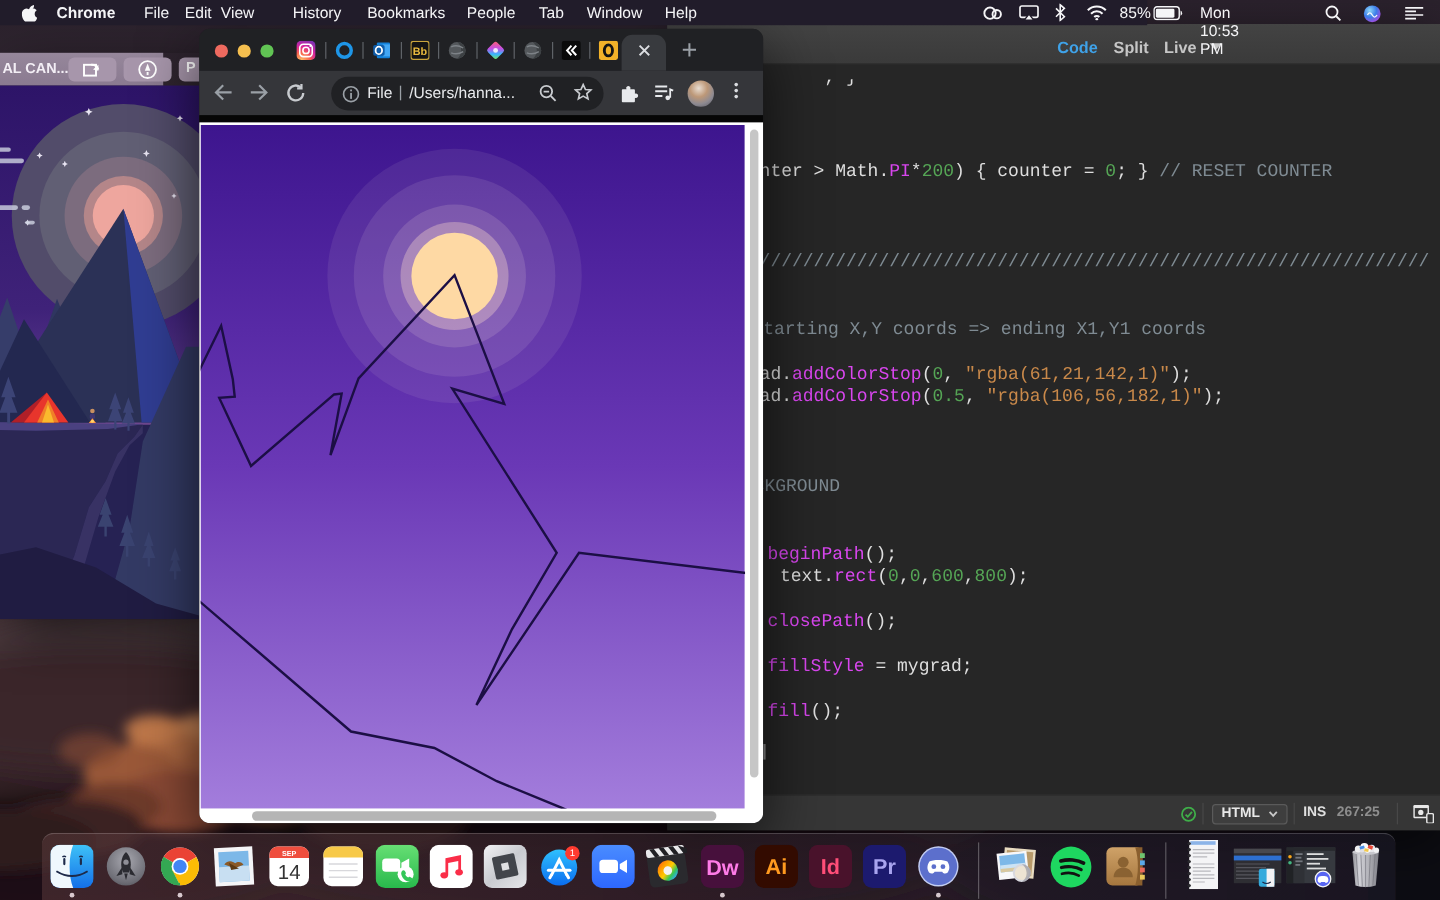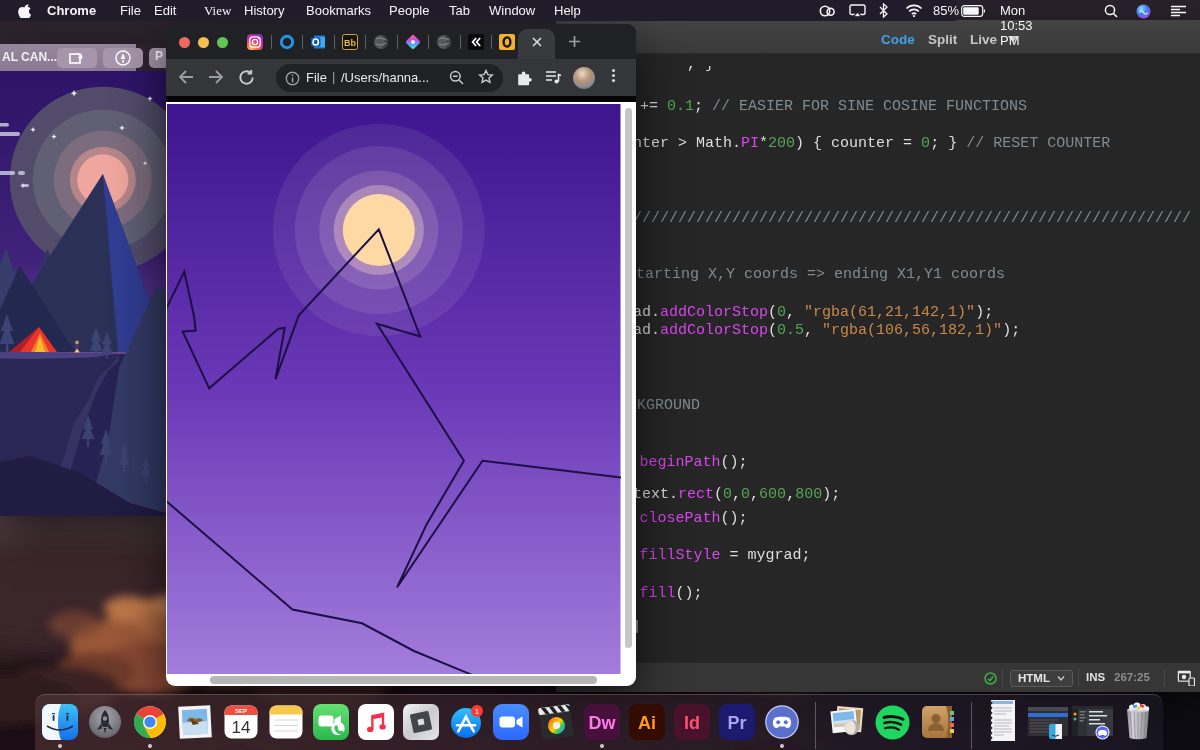--- a/index.html
+++ b/index.html
@@ -160,29 +160,28 @@
   <div class="abs" style="left:0;top:0;width:644px;height:33px;background:linear-gradient(#434343,#3a3a3a);border-bottom:1px solid #2b2b2b;">
     <div class="abs" style="left:325px;top:12px;font-size:13.5px;font-weight:700;color:#3fa2e8;">Code</div>
     <div class="abs" style="left:372px;top:12px;font-size:13.5px;font-weight:700;color:#c6c6c6;">Split</div>
     <div class="abs" style="left:414px;top:12px;font-size:13.5px;font-weight:700;color:#c6c6c6;">Live</div>
     <div class="abs" style="left:452px;top:16px;width:0;height:0;border-left:5px solid transparent;border-right:5px solid transparent;border-top:6px solid #c6c6c6;"></div>
   </div>
 
   <div id="code" class="abs mono" style="left:0;top:33px;width:644px;height:608.5px;overflow:hidden;font-size:15px;color:#dedede;white-space:pre;">
     <style>.ln{position:absolute;height:19px;line-height:19px;} .c{color:#7f8b93;} .n{color:#55a555;} .p{color:#d946ef;} .s{color:#c9894a;}</style>
     <div class="ln" style="left:131px;top:13px;height:8px;overflow:hidden;"><span style="display:block;margin-top:-11px;">, }</span></div>
-    <div class="ln" style="left:84px;top:43.5px;">+= <span class="n">0.1</span>; <span class="c">// EASIER FOR SINE COSINE FUNCTIONS</span></div>
     <div class="ln" style="left:77px;top:81px;">nter &gt; Math.<span class="p">PI</span>*<span class="n">200</span>) { counter = <span class="n">0</span>; } <span class="c">// RESET COUNTER</span></div>
     <div class="ln c" style="left:77px;top:155.5px;">//////////////////////////////////////////////////////////////</div>
     <div class="ln c" style="left:71px;top:211.5px;">starting X,Y coords =&gt; ending X1,Y1 coords</div>
     <div class="ln" style="left:77px;top:249.5px;">ad.<span class="p">addColorStop</span>(<span class="n">0</span>, <span class="s">"rgba(61,21,142,1)"</span>);</div>
     <div class="ln" style="left:77px;top:268px;">ad.<span class="p">addColorStop</span>(<span class="n">0.5</span>, <span class="s">"rgba(106,56,182,1)"</span>);</div>
     <div class="ln c" style="left:72px;top:343px;">CKGROUND</div>
     <div class="ln" style="left:83.5px;top:400px;"><span class="p">beginPath</span>();</div>
-    <div class="ln" style="left:77px;top:432px;">text.<span class="p">rect</span>(<span class="n">0</span>,<span class="n">0</span>,<span class="n">600</span>,<span class="n">800</span>);</div>
+    <div class="ln" style="left:77px;top:418px;padding-left:17px;">text.<span class="p">rect</span>(<span class="n">0</span>,<span class="n">0</span>,<span class="n">600</span>,<span class="n">800</span>);</div>
     <div class="ln" style="left:83.5px;top:455.5px;"><span class="p">closePath</span>();</div>
     <div class="ln" style="left:83.5px;top:493px;"><span class="p">fillStyle</span> = mygrad;</div>
     <div class="ln" style="left:83.5px;top:530.5px;"><span class="p">fill</span>();</div>
     <div class="ln" style="left:80px;top:567px;width:2px;height:13px;background:#8a8a8a;"></div>
     
   </div>
 
   <div class="abs" style="left:0;top:641.5px;width:644px;height:29.5px;background:#363636;border-top:1px solid #2a2a2a;">
     <svg class="abs" style="left:428px;top:9px;" width="13" height="13" viewBox="0 0 13 13">
       <circle cx="6.5" cy="6.5" r="5.5" fill="none" stroke="#3fae49" stroke-width="1.5"></circle>
@@ -361,21 +360,21 @@
 </div>
 
 <div id="menubar" class="abs" style="left:0;top:0;width:956px;height:21px;background:#211c2a;color:#f5f5f7;font-size:13px;">
   <svg class="abs" style="left:18px;top:4px;" width="13" height="14" viewBox="0 0 13 14">
     <path d="M9.2 3.6 c0.8 -0.9 1.3 -2.1 1.15 -3.4 c-1.1 0.1 -2.3 0.75 -3.05 1.65 c-0.7 0.8 -1.3 2.1 -1.1 3.3 c1.2 0.1 2.3 -0.65 3 -1.55 z" fill="#f5f5f7"></path>
     <path d="M10.9 7.6 c0 -2 1.65 -2.95 1.72 -3 c-0.95 -1.35 -2.4 -1.55 -2.9 -1.57 c-1.25 -0.12 -2.4 0.72 -3 0.72 c-0.65 0 -1.6 -0.7 -2.6 -0.68 c-1.35 0.02 -2.58 0.77 -3.27 1.97 c-1.4 2.4 -0.36 5.97 1 7.92 c0.66 0.95 1.45 2.02 2.5 1.98 c1 -0.04 1.38 -0.64 2.6 -0.64 c1.2 0 1.55 0.64 2.6 0.62 c1.08 -0.02 1.76 -0.97 2.42 -1.93 c0.76 -1.1 1.07 -2.17 1.09 -2.23 c-0.03 -0.01 -2.1 -0.8 -2.16 -3.16 z" fill="#f5f5f7"></path>
   </svg>
   <div class="abs" style="left:47px;top:3px;font-weight:700;">Chrome</div>
   <div class="abs" style="left:120px;top:3px;">File</div>
   <div class="abs" style="left:154px;top:3px;">Edit</div>
-  <div class="abs" style="left:204px;top:3px;font-family:Liberation Serif, serif;">View</div>
+  <div class="abs" style="left:184px;top:3px;">View</div>
   <div class="abs" style="left:244px;top:3px;">History</div>
   <div class="abs" style="left:306px;top:3px;">Bookmarks</div>
   <div class="abs" style="left:389px;top:3px;">People</div>
   <div class="abs" style="left:449px;top:3px;">Tab</div>
   <div class="abs" style="left:489px;top:3px;">Window</div>
   <div class="abs" style="left:554px;top:3px;">Help</div>
   <svg class="abs" style="left:819px;top:5px;" width="18" height="12" viewBox="0 0 18 12">
     <circle cx="6" cy="6" r="4.7" fill="none" stroke="#f5f5f7" stroke-width="1.6"></circle>
     <circle cx="11.6" cy="6.8" r="3.5" fill="none" stroke="#f5f5f7" stroke-width="1.6"></circle>
   </svg>

